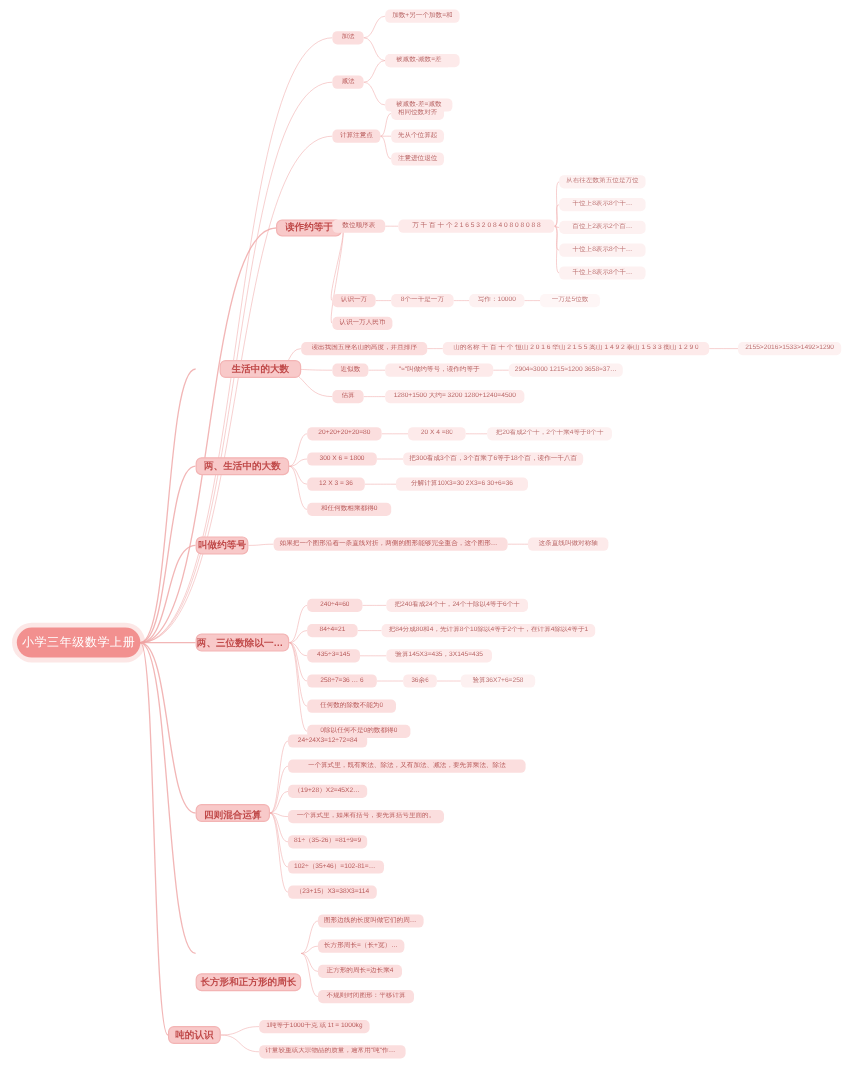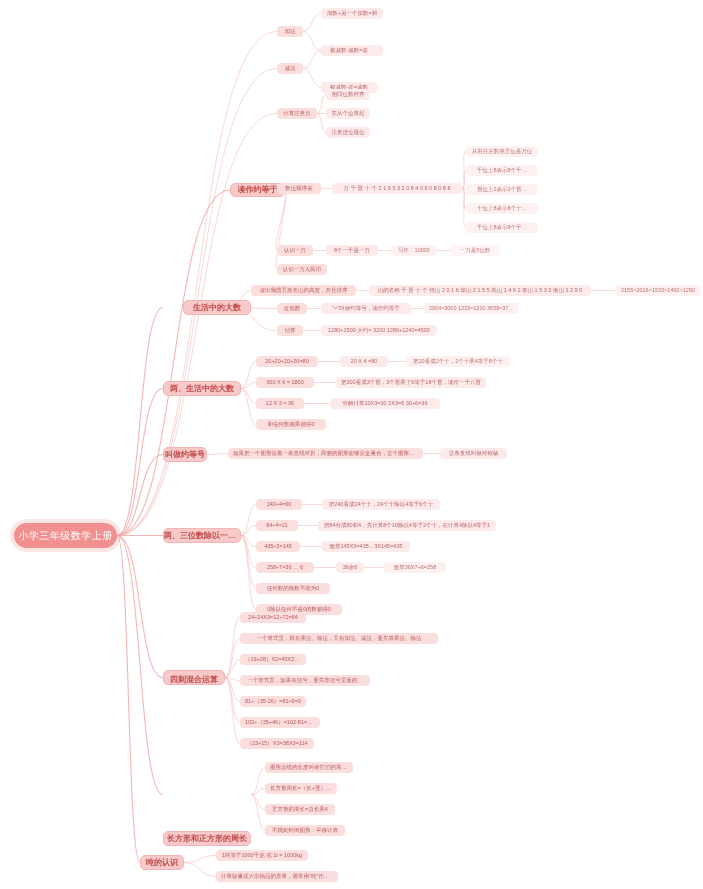--- a/index.html
+++ b/index.html
@@ -291,21 +291,21 @@
       </div>
       <div class="node l2" style="left: 240px; top: 696px; width: 66px; height: 11px;">
         <span>81÷（35-26）=81÷9=9</span>
       </div>
       <div class="node l2" style="left: 240px; top: 717px; width: 80px; height: 11px;">
         <span>102÷（35+46）=102-81=111</span>
       </div>
       <div class="node l2" style="left: 240px; top: 738px; width: 74px; height: 11px;">
         <span>（23+15）X3=38X3=114</span>
       </div>
-      <div class="node l1" style="left: 163px; top: 831px; width: 88px; height: 15px;">
+      <div class="node l1" style="left: 163px; top: 811px; width: 88px; height: 15px;">
         <span>长方形和正方形的周长</span>
       </div>
       <div class="node l2" style="left: 265px; top: 762px; width: 88px; height: 11px;">
         <span>图形边线的长度叫做它们的周长。</span>
       </div>
       <div class="node l2" style="left: 265px; top: 783px; width: 72px; height: 11px;">
         <span>长方形周长=（长+宽）X2</span>
       </div>
       <div class="node l2" style="left: 265px; top: 804px; width: 70px; height: 11px;">
         <span>正方形的周长=边长乘4</span>

